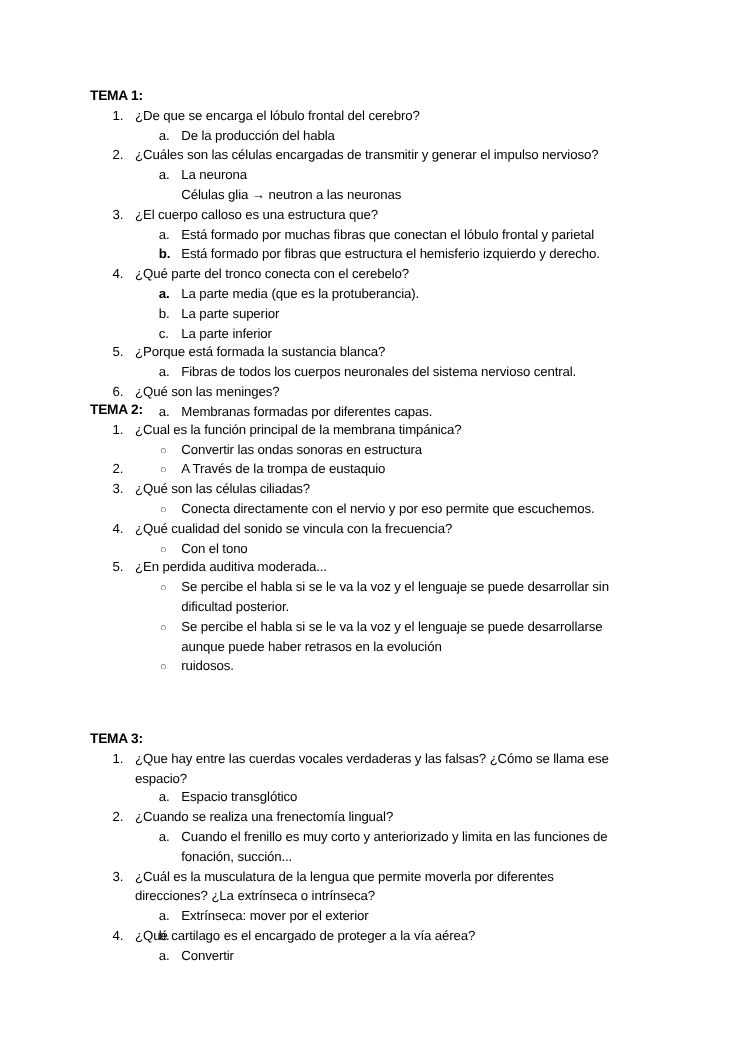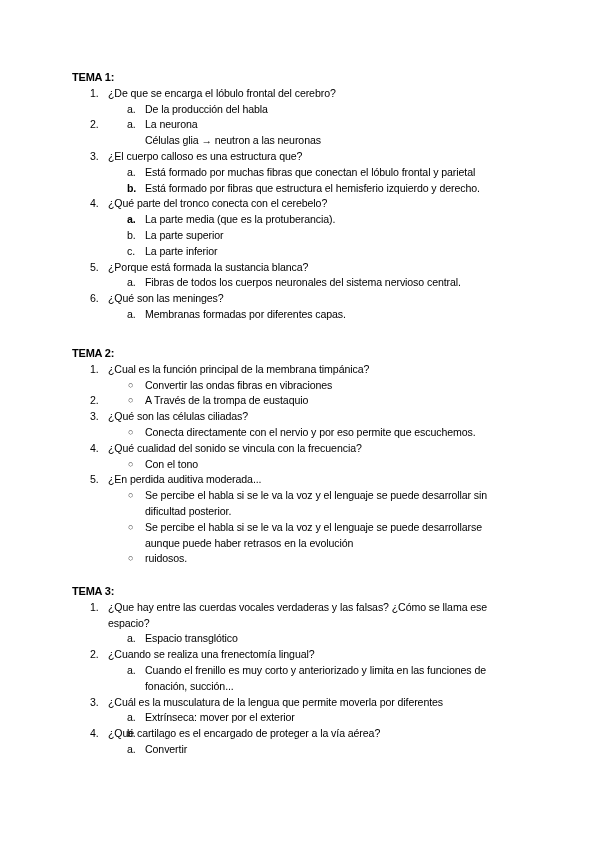--- a/index.html
+++ b/index.html
@@ -20,45 +20,45 @@
 <body>
 
 <div class="page">
 
   <div class="section" style="top:70px">
     <div class="tema">TEMA 1:</div>
 
     <div class="q"><span class="num">1.</span><span>¿De que se encarga el lóbulo frontal del cerebro?</span></div>
     <div class="a"><span class="lbl">a.</span><span>De la producción del habla</span></div>
 
-    <div class="q"><span class="num">2.</span></div>
+    <div class="q"><span class="num">2.</span><span>¿Cuáles son las células encargadas de transmitir y generar el impulso nervioso?</span></div>
     <div class="a"><span class="lbl">a.</span><span>La neurona</span></div>
     <div class="a cont"><span>Células glia → neutron a las neuronas</span></div>
 
     <div class="q"><span class="num">3.</span><span>¿El cuerpo calloso es una estructura que?</span></div>
     <div class="a"><span class="lbl">a.</span><span>Está formado por muchas fibras que conectan el lóbulo frontal y parietal</span></div>
     <div class="a"><span class="lbl bold">b.</span><span>Está formado por fibras que estructura el hemisferio izquierdo y derecho.</span></div>
 
     <div class="q"><span class="num">4.</span><span>¿Qué parte del tronco conecta con el cerebelo?</span></div>
     <div class="a"><span class="lbl bold">a.</span><span>La parte media (que es la protuberancia).</span></div>
     <div class="a"><span class="lbl">b.</span><span>La parte superior</span></div>
     <div class="a"><span class="lbl">c.</span><span>La parte inferior</span></div>
 
     <div class="q"><span class="num">5.</span><span>¿Porque está formada la sustancia blanca?</span></div>
     <div class="a"><span class="lbl">a.</span><span>Fibras de todos los cuerpos neuronales del sistema nervioso central.</span></div>
 
     <div class="q"><span class="num">6.</span><span>¿Qué son las meninges?</span></div>
     <div class="a"><span class="lbl">a.</span><span>Membranas formadas por diferentes capas.</span></div>
   </div>
 
-  <div class="section" style="top:346px">
+  <div class="section" style="top:321px">
     <div class="tema">TEMA 2:</div>
 
     <div class="q"><span class="num">1.</span><span>¿Cual es la función principal de la membrana timpánica?</span></div>
-    <div class="a"><span class="circ">○</span><span>Convertir las ondas fibras en vibraciones</span></div>
+    <div class="a"><span class="circ">○</span><span>Convertir las ondas sonoras en estructura</span></div>
 
     <div class="q"><span class="num">2.</span></div>
     <div class="a"><span class="circ">○</span><span>A Través de la trompa de eustaquio</span></div>
 
     <div class="q"><span class="num">3.</span><span>¿Qué son las células ciliadas?</span></div>
     <div class="a"><span class="circ">○</span><span>Conecta directamente con el nervio y por eso permite que escuchemos.</span></div>
 
     <div class="q"><span class="num">4.</span><span>¿Qué cualidad del sonido se vincula con la frecuencia?</span></div>
     <div class="a"><span class="circ">○</span><span>Con el tono</span></div>
 
@@ -76,20 +76,21 @@
 
     <div class="q"><span class="num">1.</span><span>¿Que hay entre las cuerdas vocales verdaderas y las falsas? ¿Cómo se llama ese</span></div>
     <div class="q"><span>espacio?</span></div>
     <div class="a"><span class="lbl">a.</span><span>Espacio transglótico</span></div>
 
     <div class="q"><span class="num">2.</span><span>¿Cuando se realiza una frenectomía lingual?</span></div>
     <div class="a"><span class="lbl">a.</span><span>Cuando el frenillo es muy corto y anteriorizado y limita en las funciones de</span></div>
     <div class="a cont"><span>fonación, succión...</span></div>
 
     <div class="q"><span class="num">3.</span><span>¿Cuál es la musculatura de la lengua que permite moverla por diferentes</span></div>
+    <div class="q"><span>direcciones? ¿La extrínseca o intrínseca?</span></div>
     <div class="a"><span class="lbl">a.</span><span>Extrínseca: mover por el exterior</span></div>
     <div class="a"><span class="lbl">b.</span></div>
 
     <div class="q"><span class="num">4.</span><span>¿Qué cartilago es el encargado de proteger a la vía aérea?</span></div>
     <div class="a"><span class="lbl">a.</span><span>Convertir</span></div>
   </div>
 
 </div>
 
 </body></html>

